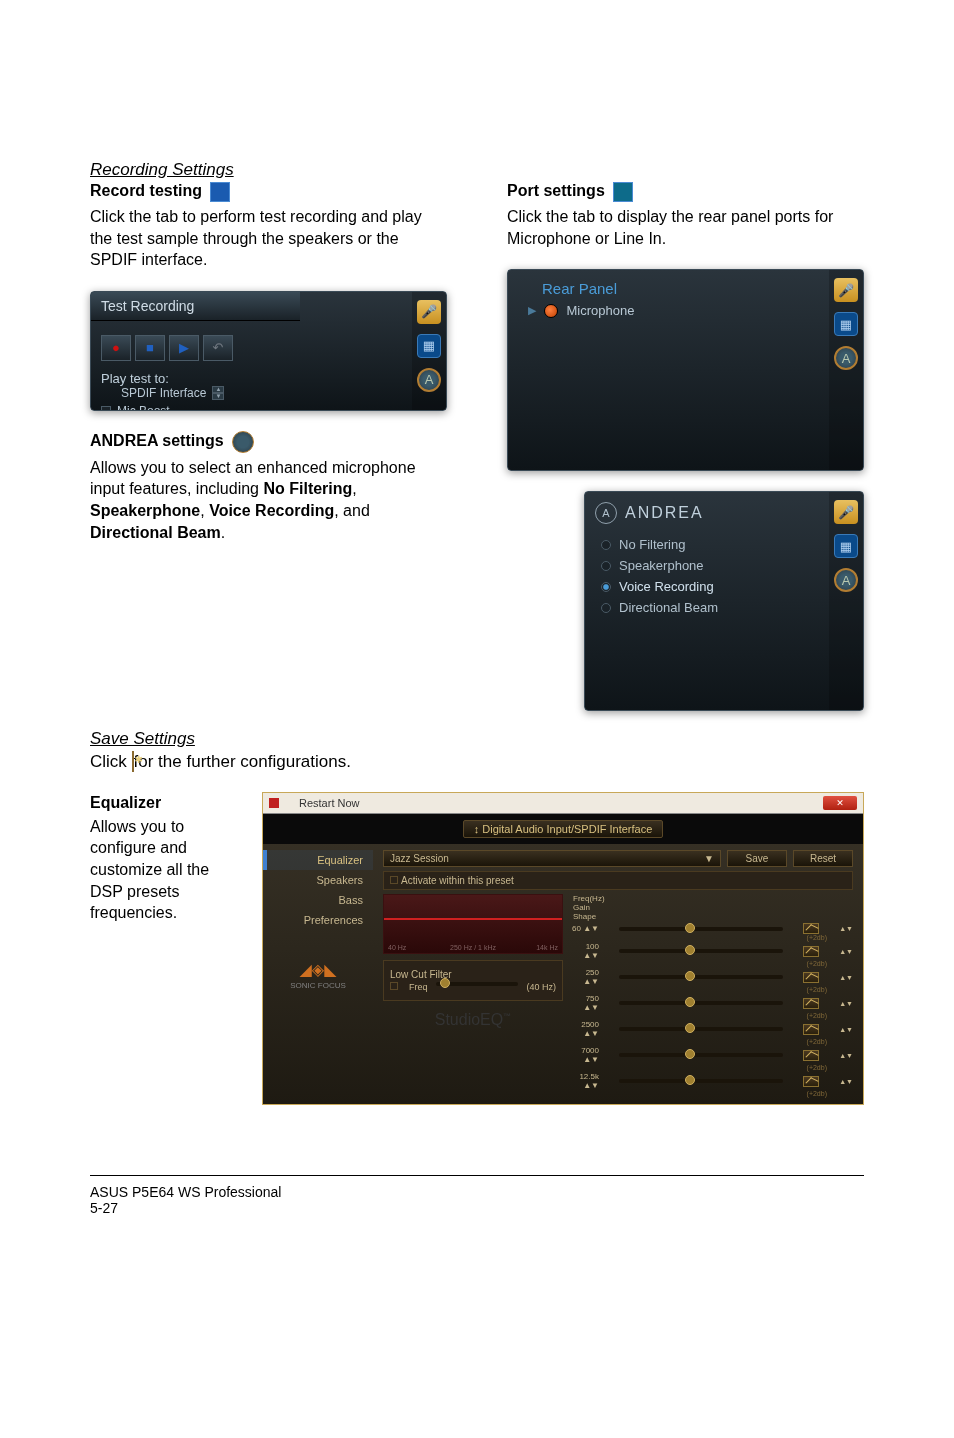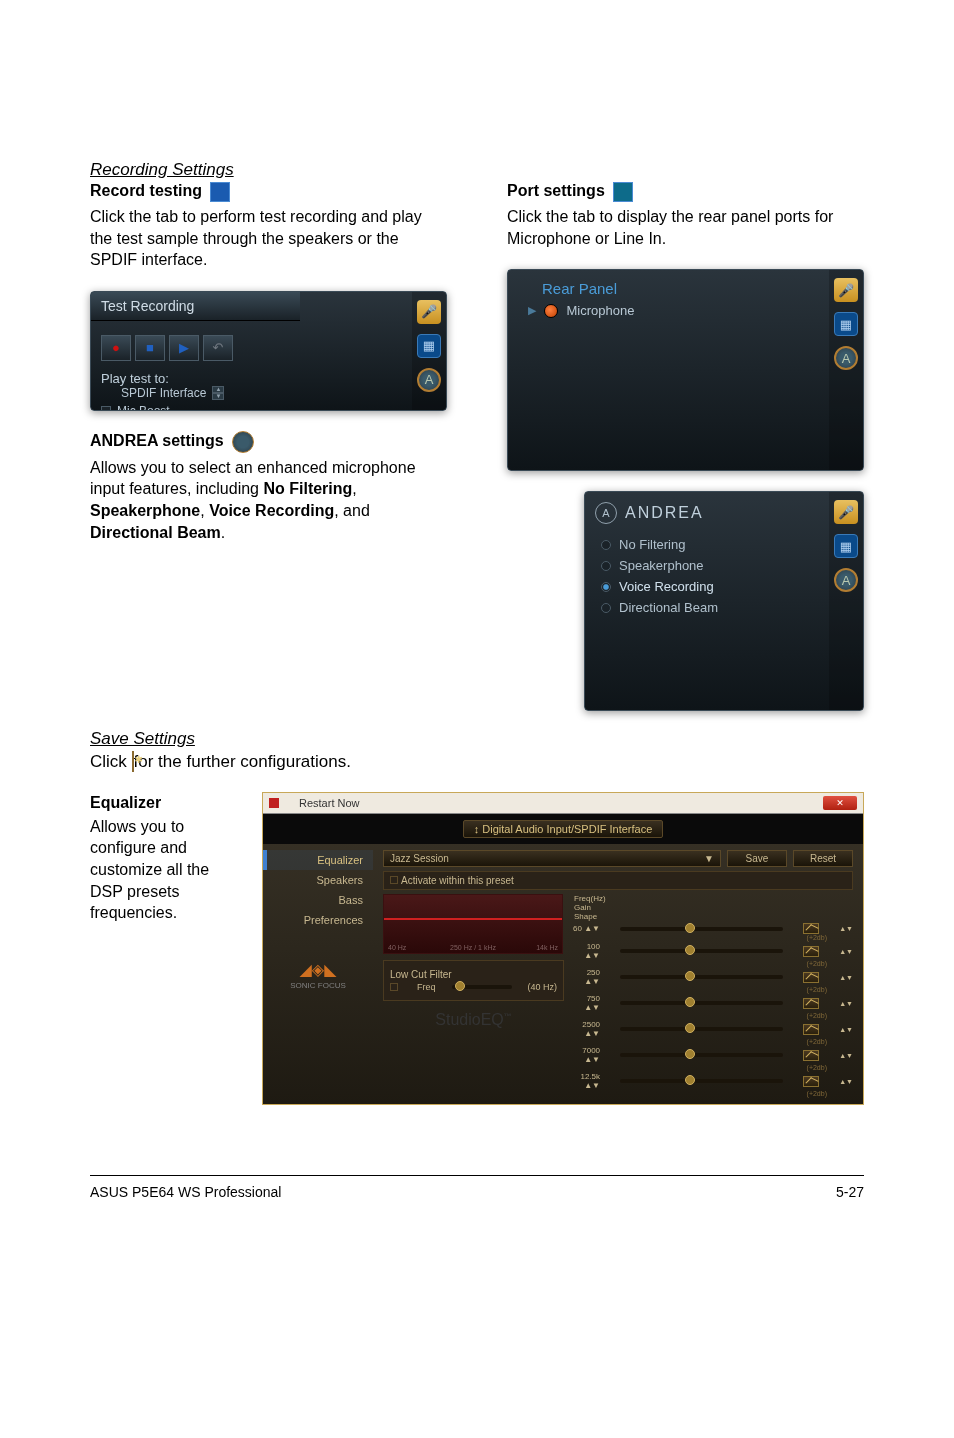--- a/index.html
+++ b/index.html
@@ -81,25 +81,25 @@
   .eq-graph-caption { position: absolute; bottom: 2px; font-size: 7px; color: #806060; }
   .eq-knobs { flex: 1; font-size: 8px; }
   .eq-knobs-head { display: flex; justify-content: space-between; padding: 0 4px 2px; flex-direction: column; }
   .knob-row { display: flex; align-items: center; gap: 20px; margin-bottom: 3px; }
   .knob-freq { width: 30px; text-align: right; font-size: 8px; }
   .knob-slider { flex: 1; height: 4px; background: #1a140a; position: relative; border-radius: 2px; }
   .knob-dot { position: absolute; width: 10px; height: 10px; background: #a08030; border: 1px solid #d0b060; border-radius: 50%; top: -4px; left: 40%; }
   .knob-shape { width: 16px; height: 11px; background: linear-gradient(#4a3820,#2a200c); border: 1px solid #8a7030; position: relative; }
   .knob-shape::after { content: ''; position: absolute; left: 4px; top: 1px; width: 7px; height: 7px; border-top: 1px solid #d0b060; border-right: 1px solid #d0b060; transform: rotate(-45deg) skewX(20deg); }
   .eq-lcf { background: #2a2218; border: 1px solid #4a3a20; padding: 8px 6px; font-size: 10px; margin-top: 6px; }
-  .eq-lcf-row { display: flex; align-items: center; gap: 16px; font-size: 9px; margin-top: 2px; }
+  .eq-lcf-row { display: flex; align-items: flex-start; gap: 8px; font-size: 9px; margin-top: 2px; }
   .eq-studio { text-align: center; font-size: 16px; color: #333; font-weight: 700; margin-top: 10px; }
   .eq-studio .sub { font-weight: 400; }
   .eq-studio-sup { font-size: 8px; vertical-align: super; }
-  .footer { border-top: 1px solid #000; margin-top: 70px; padding-top: 8px; display: flex; justify-content: space-between; font-size: 14px; }
+  .footer { border-top: 1px solid #000; margin-top: 70px; padding-top: 8px; display: flex; justify-content: space-between; font-size: 14px; flex-direction: column; }
   .panel.small { height: 120px; }
   .panel.rear { height: 202px; }
   .panel.andrea-p { height: 220px; width: 280px; margin-left: auto; }
   .tiny-chk { width: 8px; height: 8px; border: 1px solid #5a4828; display: inline-block; margin-right: 3px; }
 </style>
 </head>
 <body>
 
 <div class="page">
 

